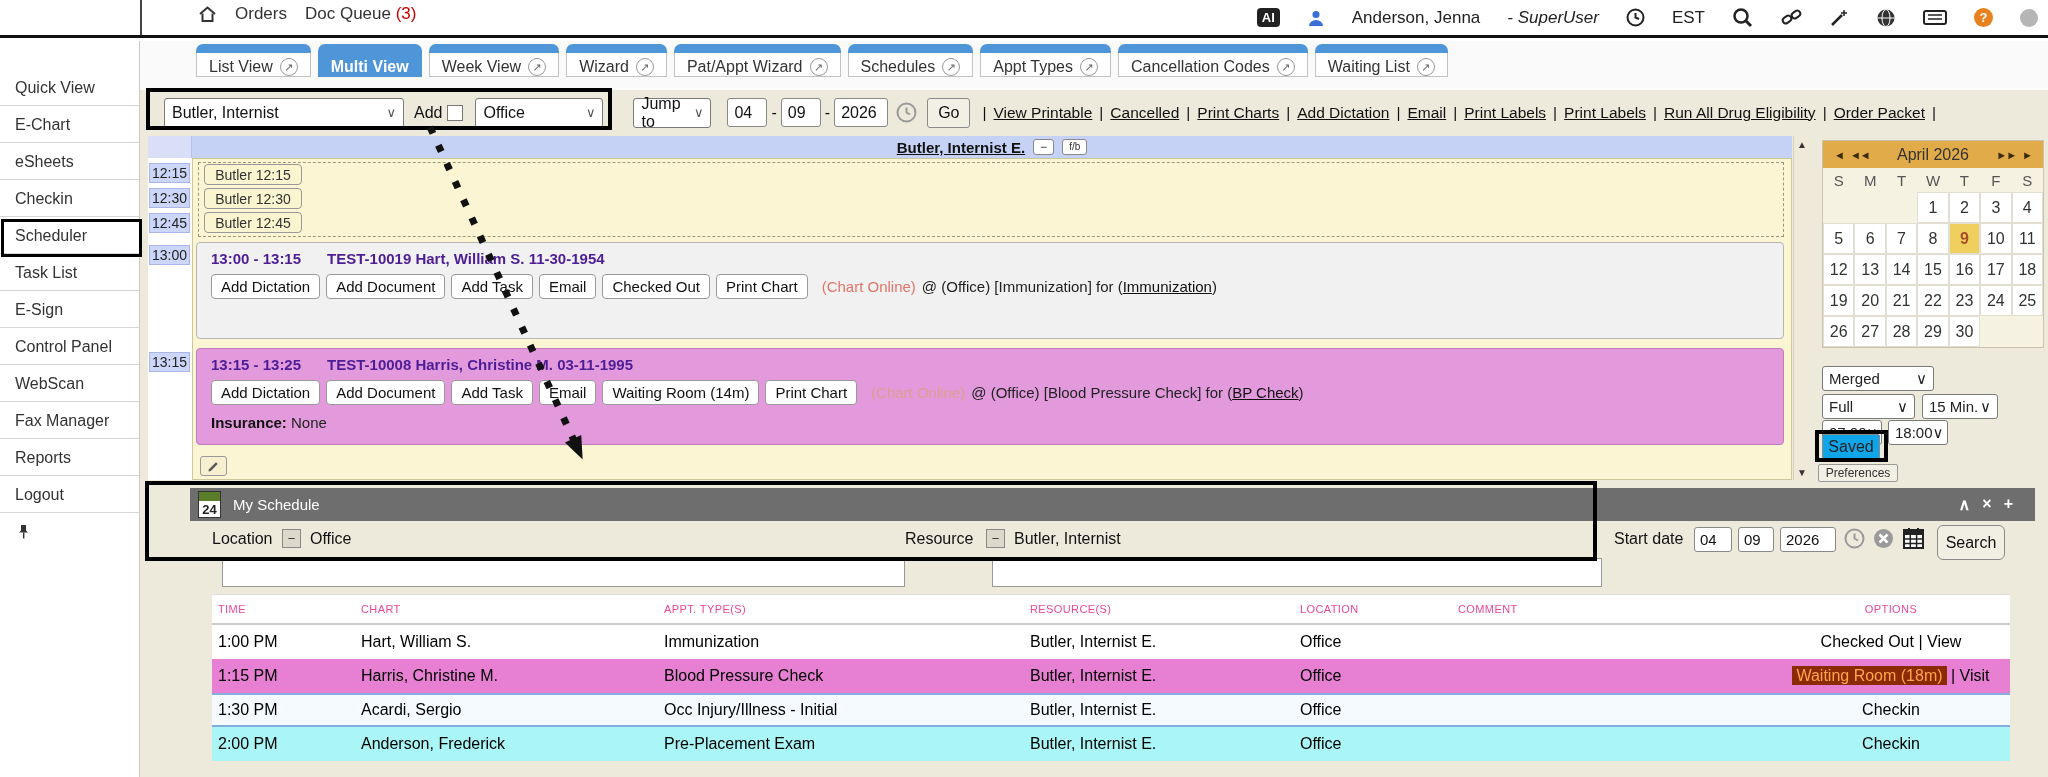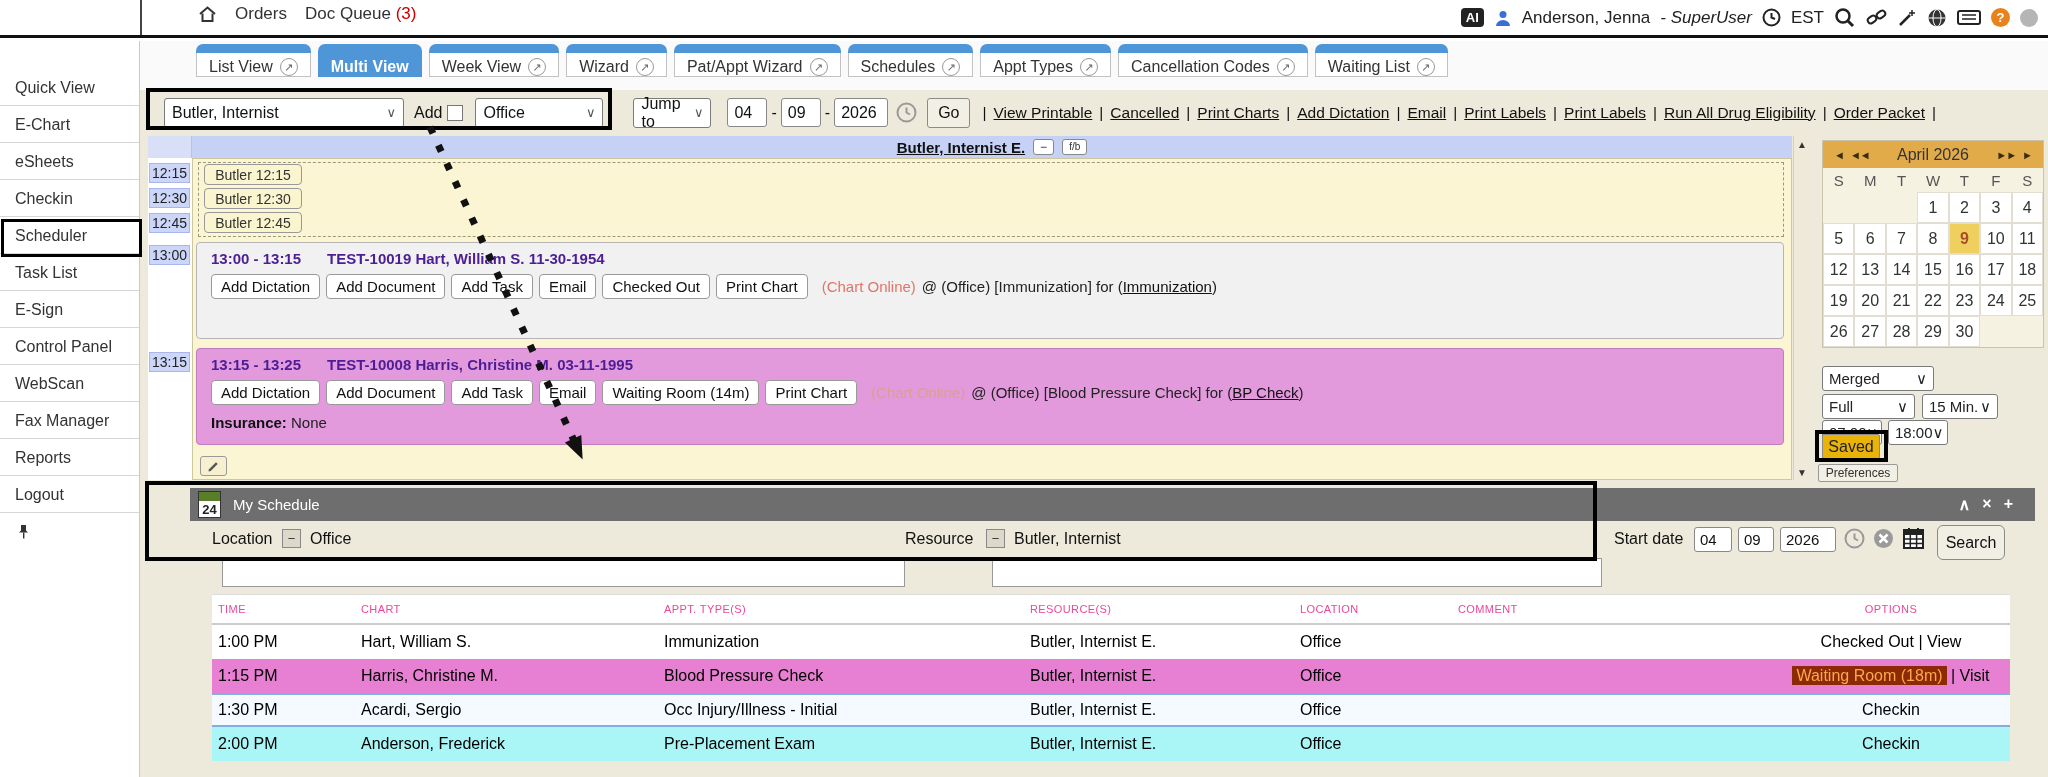--- a/index.html
+++ b/index.html
@@ -2,21 +2,21 @@
 <html><head>
 <meta charset="utf-8">
 <style>
 *{box-sizing:border-box;margin:0;padding:0}
 html,body{background:#fff}
 #app{position:relative;width:2048px;height:777px;background:#fff;font-family:"Liberation Sans",sans-serif;color:#222;overflow:hidden}
 
 #topbar{position:absolute;left:0;top:0;width:2048px;height:38px;background:#fff;border-bottom:3px solid #111;display:flex;align-items:center}
 #topbar .vsep{position:absolute;left:140px;top:0;width:2px;height:35px;background:#444}
 .tb-left{position:absolute;left:198px;top:0;height:27px;display:flex;align-items:center;gap:18px;font-size:17px;color:#333}
-.tb-right{position:absolute;right:10px;top:0;height:35px;display:flex;align-items:center;gap:10px;font-size:17px;color:#222}
+.tb-right{position:absolute;right:10px;top:0;height:35px;display:flex;align-items:center;gap:27px;font-size:17px;color:#222}
 .redcount{color:#c00}
 .ai-badge{background:#222;color:#fff;font-weight:bold;font-size:13px;border-radius:4px;padding:2px 5px}
 .qmark{width:19px;height:19px;border-radius:50%;background:#e8821e;color:#fff;font-weight:bold;font-size:13px;display:flex;align-items:center;justify-content:center}
 .graycircle{width:18px;height:18px;border-radius:50%;background:#b5b5b5}
 
 #tabstrip{position:absolute;left:140px;top:41px;width:1908px;height:49px;background:#fafafa;display:flex;align-items:flex-start;gap:7px;padding:3px 0 0 56px}
 .tab{display:flex;flex-direction:column;cursor:pointer}
 .tab .cap{height:9px;background:#4f96d8;border-radius:7px 7px 0 0}
 .tab .tb{background:#fff;border:1px solid #c2c2c2;border-top:none;padding:5px 12px 0 12px;display:flex;align-items:center;gap:7px;font-size:16px;color:#333;white-space:nowrap}
 .tab.active .tb{background:#4f96d8;color:#fff;font-weight:bold;border-color:#4f96d8}
@@ -67,21 +67,21 @@
 #cal-hdr{height:27px;background:#e2ab4a;display:flex;align-items:center;padding:0 8px;font-size:16px;color:#3c2c10}
 #cal-hdr .title{flex:1;text-align:center;color:#333}
 #cal-hdr span.nav{font-size:11px;letter-spacing:-1px;cursor:pointer;margin:0 3px;color:#3c2c10}
 #cal-days{display:grid;grid-template-columns:repeat(7,1fr);height:24px;align-items:center;text-align:center;font-size:15px;color:#555}
 #cal-grid{display:grid;grid-template-columns:repeat(7,1fr)}
 .cal-cell{height:31px;background:#fff;border:1px solid #e2dfd2;display:flex;align-items:center;justify-content:center;font-size:16px;color:#333;cursor:pointer}
 .cal-cell.empty{background:transparent;border:none;cursor:default}
 .cal-cell.selected{background:#efd05e;color:#a84c2c;font-weight:bold}
 
 .vc-sel{position:absolute;background:#fff;border:1px solid #7a7a7a;border-radius:3px;height:25px;display:flex;align-items:center;justify-content:space-between;padding:0 6px;font-size:15px}
-#savedbtn{position:absolute;left:1822px;top:434px;width:58px;height:25px;background:#eab308;border:1px solid #8a8a8a;border-radius:2px;font-size:16px;display:flex;align-items:center;justify-content:center}
+#savedbtn{position:absolute;left:1822px;top:434px;width:58px;height:25px;background:#0ea5e9;border:1px solid #8a8a8a;border-radius:2px;font-size:16px;display:flex;align-items:center;justify-content:center}
 #prefbtn{position:absolute;left:1818px;top:464px;width:80px;height:18px;background:#f2efe4;border:1px solid #999;border-radius:2px;font-size:12px;color:#333;display:flex;align-items:center;justify-content:center}
 
 #ms-hdr{position:absolute;left:190px;top:488px;width:1845px;height:33px;background:#6e6e6e;display:flex;align-items:center;color:#fff}
 #ms-hdr .title{margin-left:12px;font-size:15px}
 .calicon{width:23px;height:27px;background:#fff;border:1px solid #333;margin-left:8px;display:flex;flex-direction:column}
 .calicon .top{height:9px;background:#5a7d2a}
 .calicon .num{flex:1;display:flex;align-items:center;justify-content:center;font-size:13px;font-weight:bold;color:#222}
 #ms-hdr .wicons{position:absolute;right:22px;display:flex;gap:12px;font-size:16px;font-weight:bold}
 #ms-ctl{position:absolute;left:190px;top:521px;width:1845px;height:40px;font-size:16px;color:#111}
 .msminus{position:absolute;top:8px;width:19px;height:19px;background:#dcd8ca;border:1px solid #888;font-size:13px;display:flex;align-items:center;justify-content:center;color:#333}

